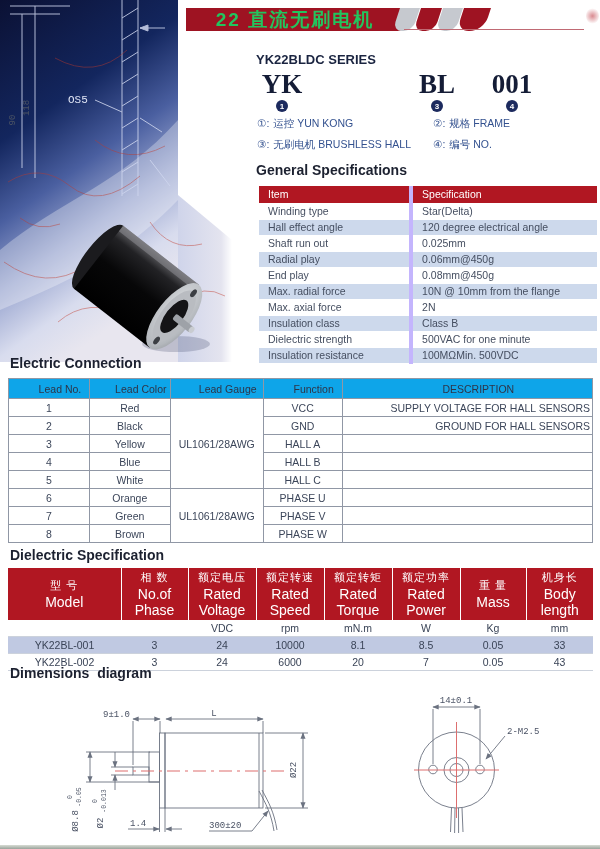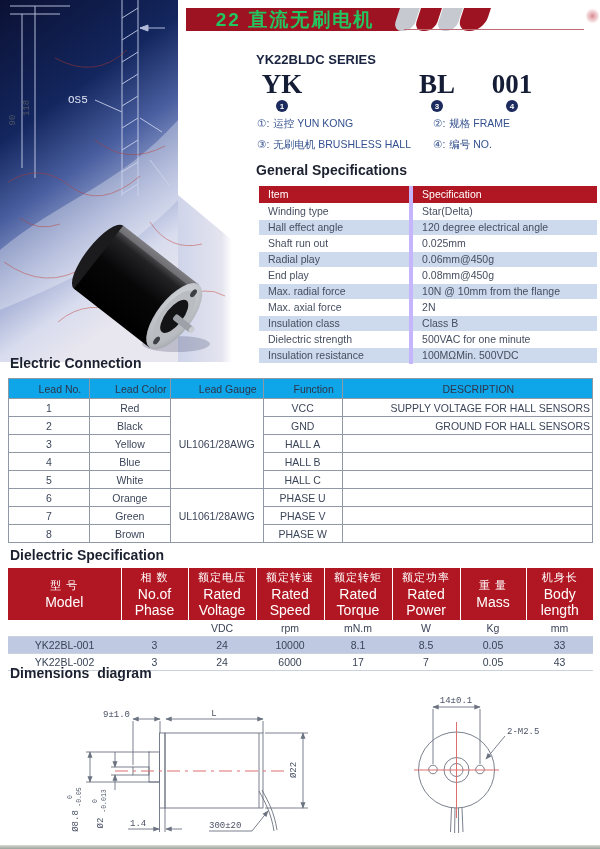--- a/index.html
+++ b/index.html
@@ -393,21 +393,21 @@
       <td>8.1</td>
       <td>8.5</td>
       <td>0.05</td>
       <td>33</td>
     </tr>
     <tr>
       <td>YK22BL-002</td>
       <td>3</td>
       <td>24</td>
       <td>6000</td>
-      <td>17</td>
+      <td>20</td>
       <td>7</td>
       <td>0.05</td>
       <td>43</td>
     </tr>
   </tbody>
     </table>
 
   <div class="abs sec-h" style="left:10px;top:665px;">Dimensions  diagram</div>
 
   <svg class="abs dims-svg" width="600" height="155" viewBox="0 0 600 155">

